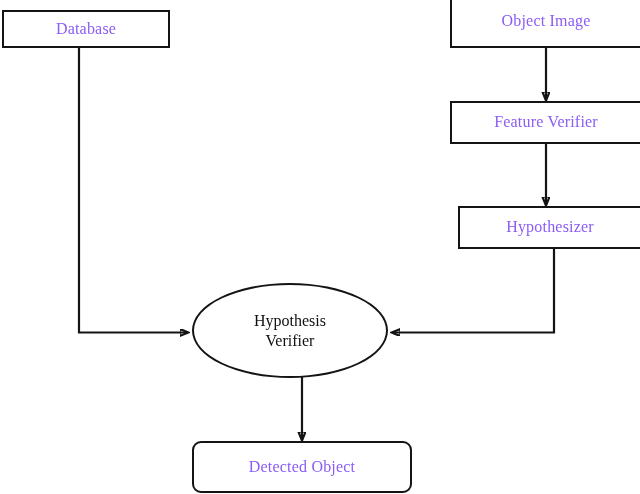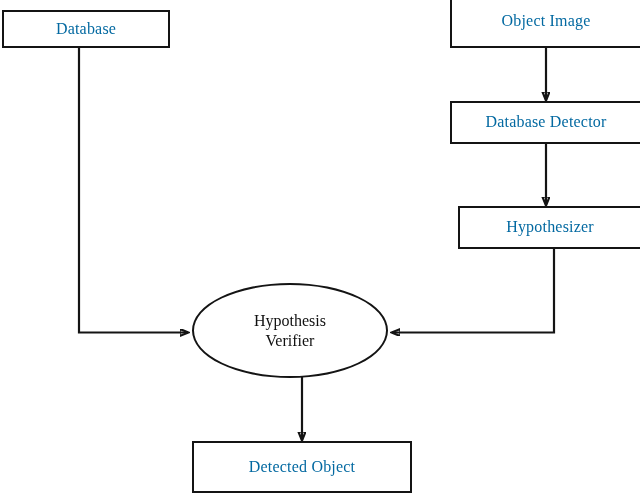--- a/index.html
+++ b/index.html
@@ -17,36 +17,36 @@
     font-family: "Liberation Serif", "DejaVu Serif", serif;
   }
   .node-box {
     position: absolute;
     box-sizing: border-box;
     border: 2px solid #141414;
     background: #ffffff;
     display: flex;
     align-items: center;
     justify-content: center;
-    color: #0369a1;
+    color: #8b5cf6;
     font-size: 16px;
     line-height: 1.15;
     letter-spacing: 0.2px;
     white-space: nowrap;
   }
   .node-label {
     display: block;
     text-align: center;
   }
   
   #box-database   { left: 2px;   top: 10px;  width: 168px; height: 38px; }
   #box-input      { left: 450px; top: -6px;  width: 192px; height: 54px; }
   #box-feature    { left: 450px; top: 101px; width: 192px; height: 43px; }
   #box-hypoth     { left: 458px; top: 206px; width: 184px; height: 43px; }
-  #box-detected   { left: 192px; top: 441px; width: 220px; height: 52px; }
+  #box-detected   { left: 192px; top: 441px; width: 220px; height: 52px; border-radius: 9px; }
 
   
   #ellipse-verifier {
     position: absolute;
     left: 192px;
     top: 283px;
     width: 196px;
     height: 95px;
     box-sizing: border-box;
     border: 2px solid #141414;
@@ -102,21 +102,21 @@
 
   <div class="node-box" id="box-database">
     <span class="node-label">Database</span>
   </div>
 
   <div class="node-box" id="box-input">
     <span class="node-label">Object Image</span>
   </div>
 
   <div class="node-box" id="box-feature">
-    <span class="node-label">Database Detector</span>
+    <span class="node-label">Feature Verifier</span>
   </div>
 
   <div class="node-box" id="box-hypoth">
     <span class="node-label">Hypothesizer</span>
   </div>
 
   <div id="ellipse-verifier">
     <span class="node-label">Hypothesis
 Verifier</span>
   </div>

